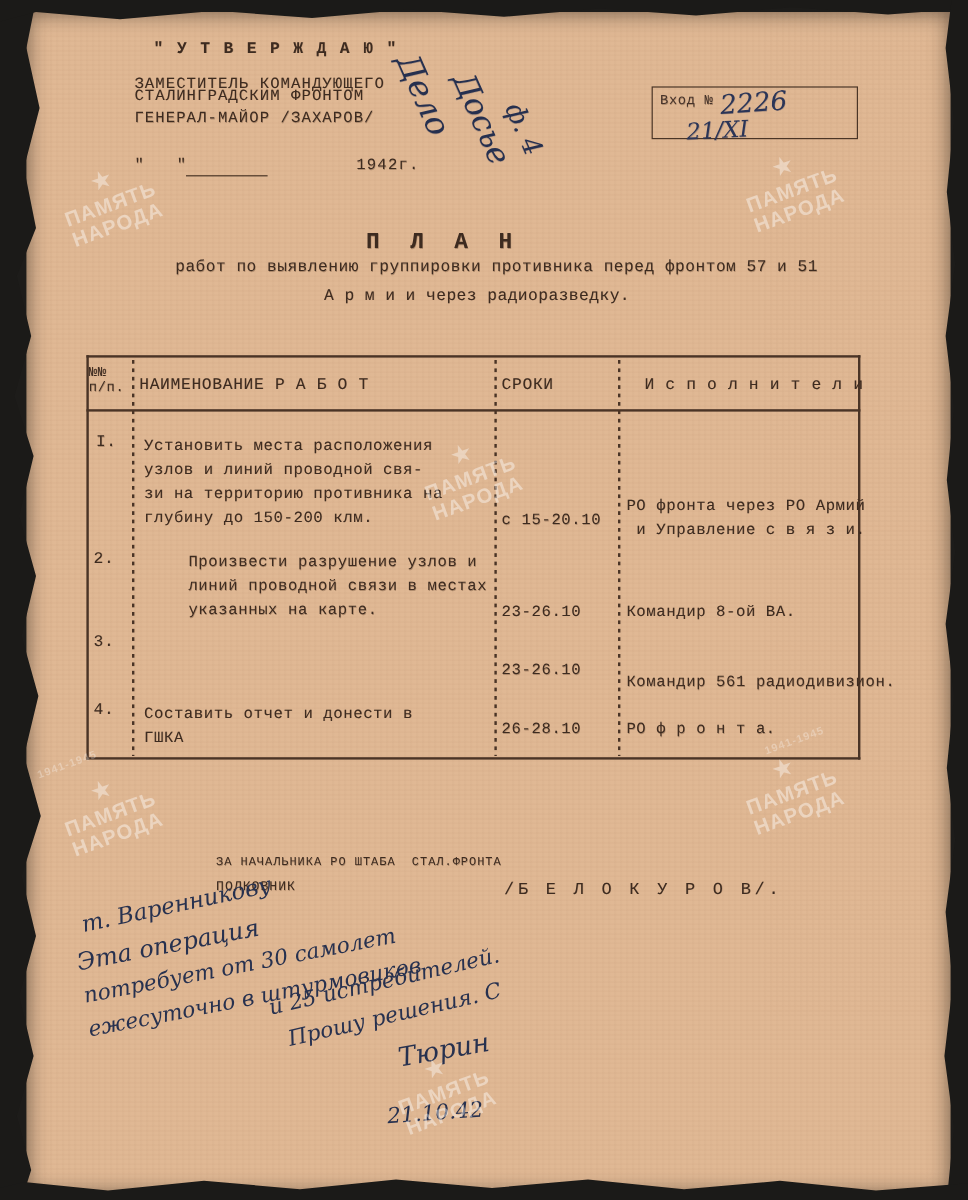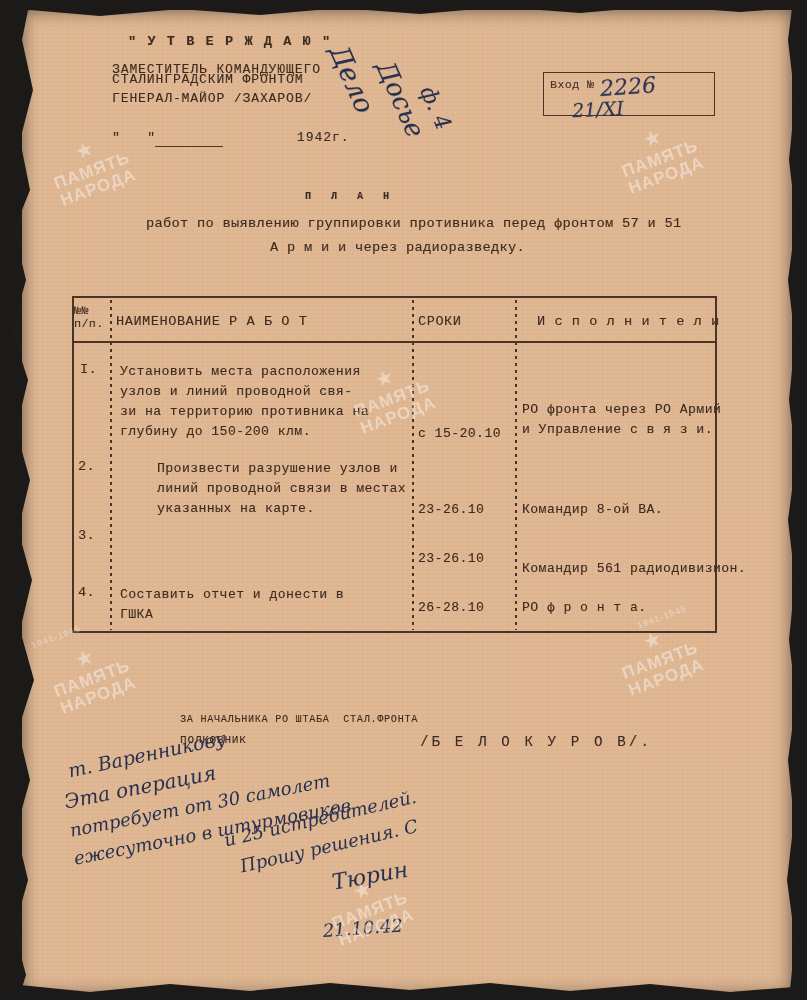--- a/index.html
+++ b/index.html
@@ -100,21 +100,21 @@
   #hdr-line5 { left: 112px; top: 130px; font-size: 13px; letter-spacing: 1px; }
   .rule-date {
     position: absolute;
     left: 155px;
     top: 146px;
     width: 68px;
     border-bottom: 1.4px solid #4a3526;
   }
 
   
-  #title-plan { left: 305px; top: 191px; font-size: 10px; letter-spacing: 7px; font-weight: bold; }
+  #title-plan { left: 305px; top: 191px; font-size: 19px; letter-spacing: 7px; font-weight: bold; }
   #subtitle-1 { left: 146px; top: 216px; font-size: 13.5px; letter-spacing: 0.4px; }
   #subtitle-2 { left: 270px; top: 240px; font-size: 13.5px; letter-spacing: 0.4px; }
 
   
   .tbl-line {
     position: absolute;
     background: #4a3426;
   }
   .tbl-top { left: 72px; top: 296px; width: 645px; height: 1.6px; }
   .tbl-head-bot { left: 72px; top: 341px; width: 645px; height: 1.6px; }
@@ -140,21 +140,21 @@
   #th-terms { left: 418px; top: 314px; font-size: 13.5px; letter-spacing: 0.6px; }
   #th-exec { left: 537px; top: 314px; font-size: 13.5px; letter-spacing: 0.6px; }
 
   .row-num { position: absolute; font-size: 13.5px; }
   .cell { position: absolute; font-size: 13px; line-height: 1.55; }
 
   
   #r1-num { left: 80px; top: 362px; }
   #r1-work { left: 120px; top: 362px; }
   #r1-term { left: 418px; top: 424px; }
-  #r1-exec { left: 522px; top: 400px; }
+  #r1-exec { left: 522px; top: 412px; text-align: right; }
   
   #r2-num { left: 78px; top: 459px; }
   #r2-work { left: 120px; top: 459px; margin-left: 37px; }
   #r2-term { left: 418px; top: 500px; }
   #r2-exec { left: 522px; top: 500px; }
   
   #r3-num { left: 78px; top: 528px; }
   #r3-work { left: 120px; top: 528px; }
   #r3-term { left: 418px; top: 549px; }
   #r3-exec { left: 522px; top: 549px; margin-top: 10px; }

